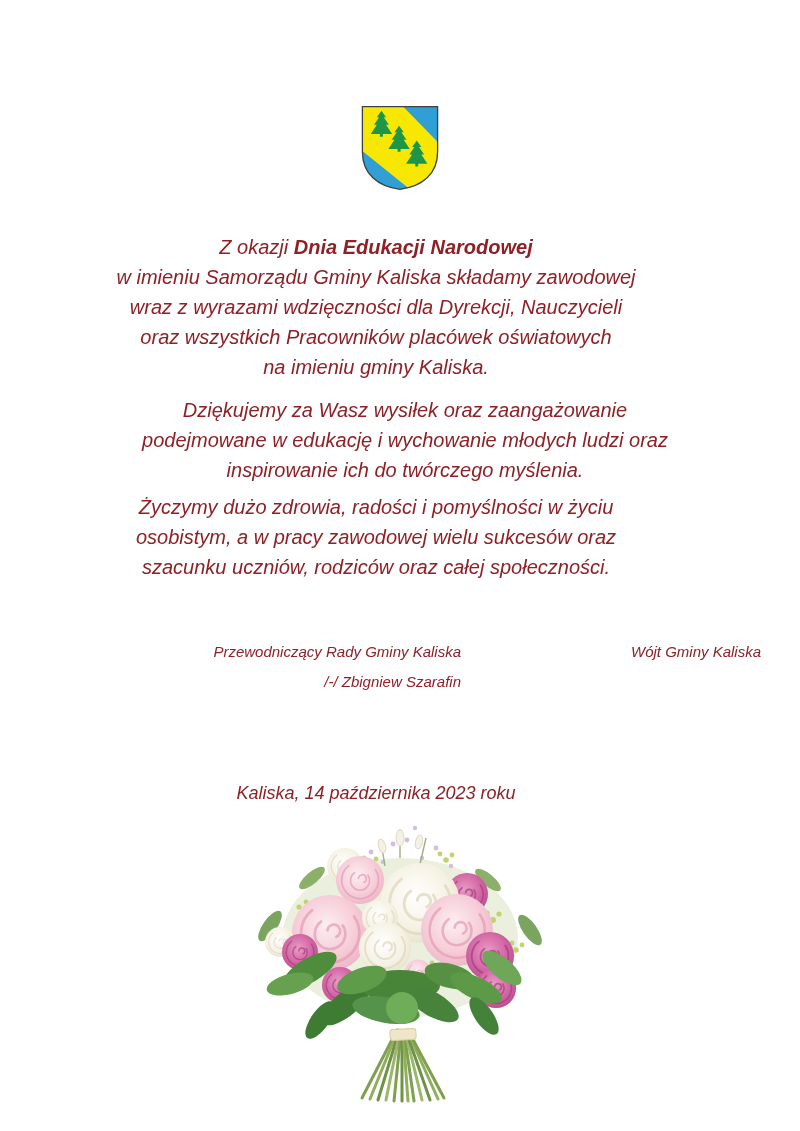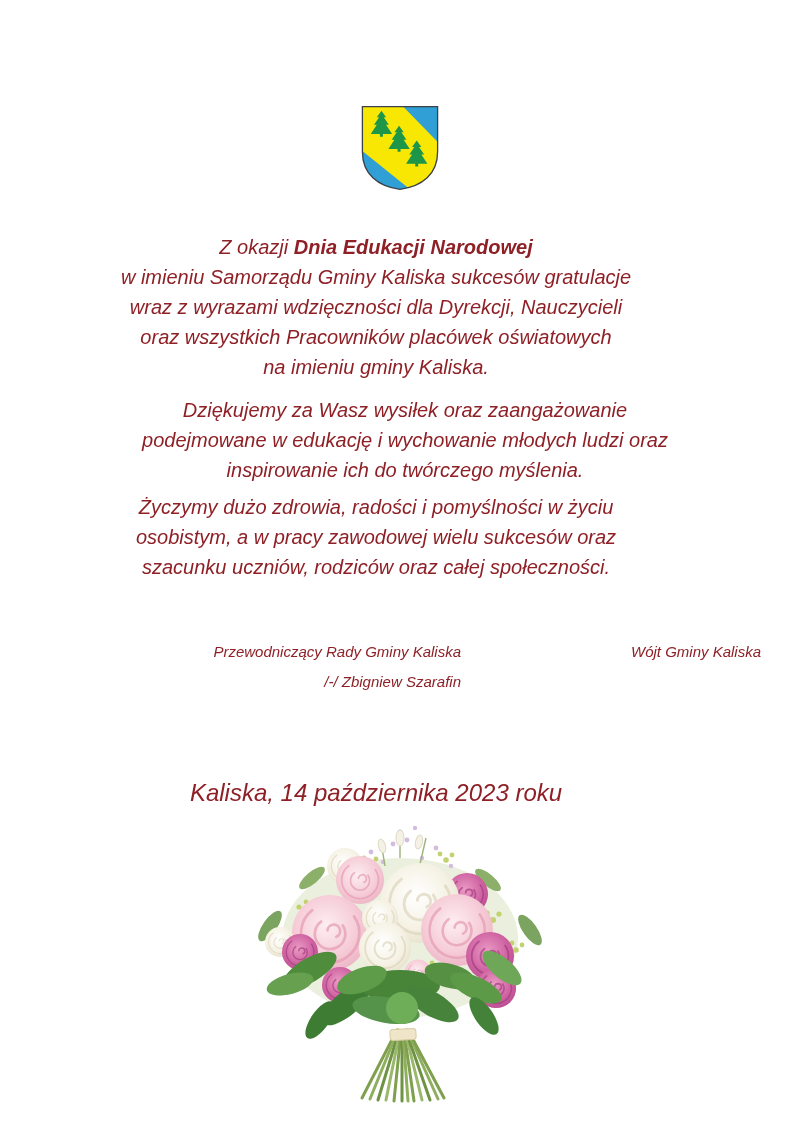--- a/index.html
+++ b/index.html
@@ -23,21 +23,21 @@
   .block{position:absolute;left:0;width:752px;text-align:center;}
   .body-text{font-size:20px;line-height:30px;}
   .intro{top:232px;}
   .para2{top:395px;padding-left:29px;}
   .para3{top:492px;font-style:italic;}
   .bold{font-weight:bold;}
   .sig-col{position:absolute;width:360px;text-align:right;font-size:15px;line-height:30px;}
   .sig-left{left:101px;top:637px;}
   .sig-right{left:401px;top:637px;}
   .sig-name{}
-  .dateline{top:779px;font-size:24px;line-height:28px;}
+  .dateline{top:779px;font-size:18px;line-height:28px;}
   .bouquet{position:absolute;left:250px;top:818px;width:300px;height:292px;}
 </style>
 </head>
 <body>
 
 <div class="page">
 
   <svg class="crest" viewBox="0 0 84 92" aria-hidden="true">
     <defs>
       <clipPath id="shieldClip">
@@ -52,21 +52,21 @@
       <use href="#fir" transform="translate(29,22)" style="fill:var(--crest-green)"></use>
       <use href="#fir" transform="translate(48,38)" style="fill:var(--crest-green)"></use>
     </g>
     <path d="M1.5,1.5 H82.5 V50 C82.5,74 66,87.5 42,90.5 C18,87.5 1.5,74 1.5,50 Z" fill="none" stroke-width="1.4" style="stroke:var(--crest-outline)"></path>
   </svg>
 
   <div class="block body-text intro">
     <div>
       <span>Z okazji </span><span class="bold">Dnia Edukacji Narodowej</span>
     </div>
-    <div>w imieniu Samorządu Gminy Kaliska sukcesów gratulacje</div>
+    <div>w imieniu Samorządu Gminy Kaliska składamy zawodowej</div>
     <div>wraz z wyrazami wdzięczności dla Dyrekcji, Nauczycieli</div>
     <div>oraz wszystkich Pracowników placówek oświatowych</div>
     <div>na imieniu gminy Kaliska.</div>
   </div>
 
   <div class="block body-text para2">
     <div>Dziękujemy za Wasz wysiłek oraz zaangażowanie</div>
     <div>podejmowane w edukację i wychowanie młodych ludzi oraz</div>
     <div>inspirowanie ich do twórczego myślenia.</div>
   </div>

